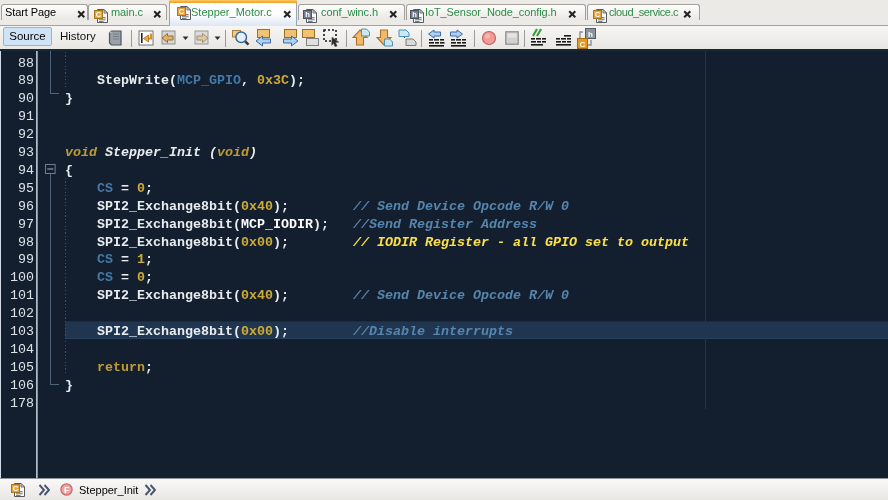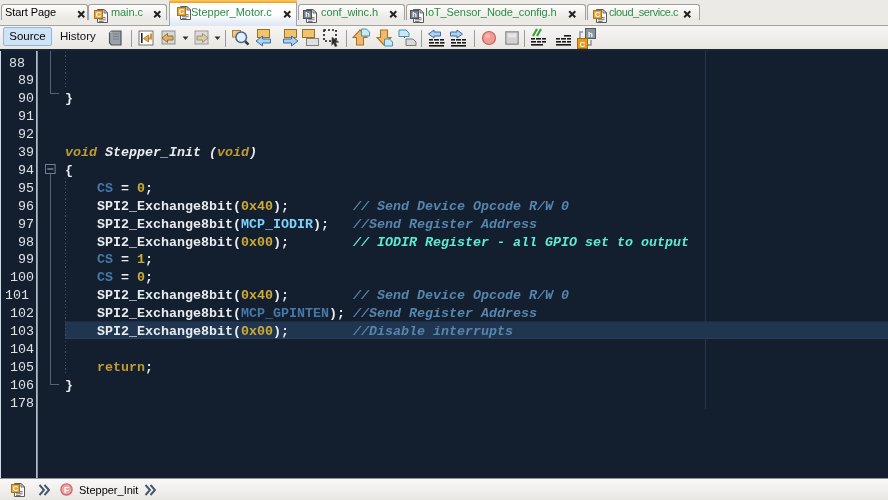--- a/index.html
+++ b/index.html
@@ -270,46 +270,46 @@
 <div class="fold" style="left:50px;top:42px;width:9px;height:1px"></div>
 <svg class="abs" style="left:44.5px;top:112.8px" width="11" height="11">
       <rect x="0.5" y="0.5" width="9.6" height="9" fill="none" stroke="#6e8090" stroke-width="1"></rect>
       <line x1="2.3" y1="5" x2="8.3" y2="5" stroke="#8d9dab" stroke-width="1.2"></line>
     </svg>
 <div class="fold" style="left:50px;top:122.5px;width:1px;height:210px"></div>
 <div class="fold" style="left:50px;top:332.5px;width:9px;height:1px"></div>
 <div class="iguide" style="top:1px;height:37px"></div>
 <div class="iguide" style="top:127px;height:197px"></div>
 <div id="margin"></div>
-<div class="ln" style="top:4.55px;text-align:center;">88</div>
+<div class="ln" style="top:4.55px;">88</div>
 <div class="ln" style="top:22.45px;">89</div>
+<div class="cl" style="top:22.45px;"><span style="color:#e9ecef;">    StepWrite(</span><span style="color:#4579a8;">MCP_GPIO</span><span style="color:#e9ecef;">, </span><span style="color:#ceab35;">0x3C</span><span style="color:#e9ecef;">);</span></div>
 <div class="ln" style="top:40.35px;">90</div>
 <div class="cl" style="top:40.35px;"><span style="color:#e9ecef;">}</span></div>
 <div class="ln" style="top:58.25px;">91</div>
 <div class="ln" style="top:76.15px;">92</div>
-<div class="ln" style="top:94.05px;">39</div>
+<div class="ln" style="top:94.05px;">93</div>
 <div class="cl" style="top:94.05px;font-style:italic;"><span style="color:#bf9b35;">void</span><span style="color:#e9ecef;"> Stepper_Init (</span><span style="color:#bf9b35;">void</span><span style="color:#e9ecef;">)</span></div>
 <div class="ln" style="top:111.95px;">94</div>
 <div class="cl" style="top:111.95px;"><span style="color:#e9ecef;">{</span></div>
 <div class="ln" style="top:129.85px;">95</div>
 <div class="cl" style="top:129.85px;"><span style="color:#e9ecef;">    </span><span style="color:#4579a8;">CS</span><span style="color:#e9ecef;"> = </span><span style="color:#ceab35;">0</span><span style="color:#e9ecef;">;</span></div>
 <div class="ln" style="top:147.75px;">96</div>
 <div class="cl" style="top:147.75px;"><span style="color:#e9ecef;">    SPI2_Exchange8bit(</span><span style="color:#ceab35;">0x40</span><span style="color:#e9ecef;">);</span><span style="color:#e9ecef;">        </span><span style="color:#5685ad;font-style:italic;">// Send Device Opcode R/W 0</span></div>
 <div class="ln" style="top:165.65px;">97</div>
-<div class="cl" style="top:165.65px;"><span style="color:#e9ecef;">    SPI2_Exchange8bit(</span><span style="color:#7dd3fc;">MCP_IODIR</span><span style="color:#e9ecef;">);</span><span style="color:#e9ecef;">   </span><span style="color:#5685ad;font-style:italic;">//Send Register Address</span></div>
+<div class="cl" style="top:165.65px;"><span style="color:#e9ecef;">    SPI2_Exchange8bit(</span><span style="color:#ffffff;">MCP_IODIR</span><span style="color:#e9ecef;">);</span><span style="color:#e9ecef;">   </span><span style="color:#5685ad;font-style:italic;">//Send Register Address</span></div>
 <div class="ln" style="top:183.55px;">98</div>
-<div class="cl" style="top:183.55px;"><span style="color:#e9ecef;">    SPI2_Exchange8bit(</span><span style="color:#ceab35;">0x00</span><span style="color:#e9ecef;">);</span><span style="color:#e9ecef;">        </span><span style="color:#5eead4;font-style:italic;">// IODIR Register - all GPIO set to output</span></div>
+<div class="cl" style="top:183.55px;"><span style="color:#e9ecef;">    SPI2_Exchange8bit(</span><span style="color:#ceab35;">0x00</span><span style="color:#e9ecef;">);</span><span style="color:#e9ecef;">        </span><span style="color:#fde047;font-style:italic;">// IODIR Register - all GPIO set to output</span></div>
 <div class="ln" style="top:201.45px;">99</div>
 <div class="cl" style="top:201.45px;"><span style="color:#e9ecef;">    </span><span style="color:#4579a8;">CS</span><span style="color:#e9ecef;"> = </span><span style="color:#ceab35;">1</span><span style="color:#e9ecef;">;</span></div>
 <div class="ln" style="top:219.35px;">100</div>
 <div class="cl" style="top:219.35px;"><span style="color:#e9ecef;">    </span><span style="color:#4579a8;">CS</span><span style="color:#e9ecef;"> = </span><span style="color:#ceab35;">0</span><span style="color:#e9ecef;">;</span></div>
-<div class="ln" style="top:237.25px;text-align:center;">101</div>
+<div class="ln" style="top:237.25px;">101</div>
 <div class="cl" style="top:237.25px;"><span style="color:#e9ecef;">    SPI2_Exchange8bit(</span><span style="color:#ceab35;">0x40</span><span style="color:#e9ecef;">);</span><span style="color:#e9ecef;">        </span><span style="color:#5685ad;font-style:italic;">// Send Device Opcode R/W 0</span></div>
 <div class="ln" style="top:255.15px;">102</div>
-<div class="cl" style="top:255.15px;"><span style="color:#e9ecef;">    SPI2_Exchange8bit(</span><span style="color:#4579a8;">MCP_GPINTEN</span><span style="color:#e9ecef;">);</span><span style="color:#e9ecef;"> </span><span style="color:#5685ad;font-style:italic;">//Send Register Address</span></div>
 <div class="ln" style="top:273.05px;">103</div>
 <div class="cl" style="top:273.05px;"><span style="color:#e9ecef;">    SPI2_Exchange8bit(</span><span style="color:#ceab35;">0x00</span><span style="color:#e9ecef;">);</span><span style="color:#e9ecef;">        </span><span style="color:#5685ad;font-style:italic;">//Disable interrupts</span></div>
 <div class="ln" style="top:290.95px;">104</div>
 <div class="ln" style="top:308.85px;">105</div>
 <div class="cl" style="top:308.85px;"><span style="color:#e9ecef;">    </span><span style="color:#bf9b35;">return</span><span style="color:#e9ecef;">;</span></div>
 <div class="ln" style="top:326.75px;">106</div>
 <div class="cl" style="top:326.75px;"><span style="color:#e9ecef;">}</span></div>
 <div class="ln" style="top:344.65px;">178</div>
 </div>
 <div id="leftedge"></div>

